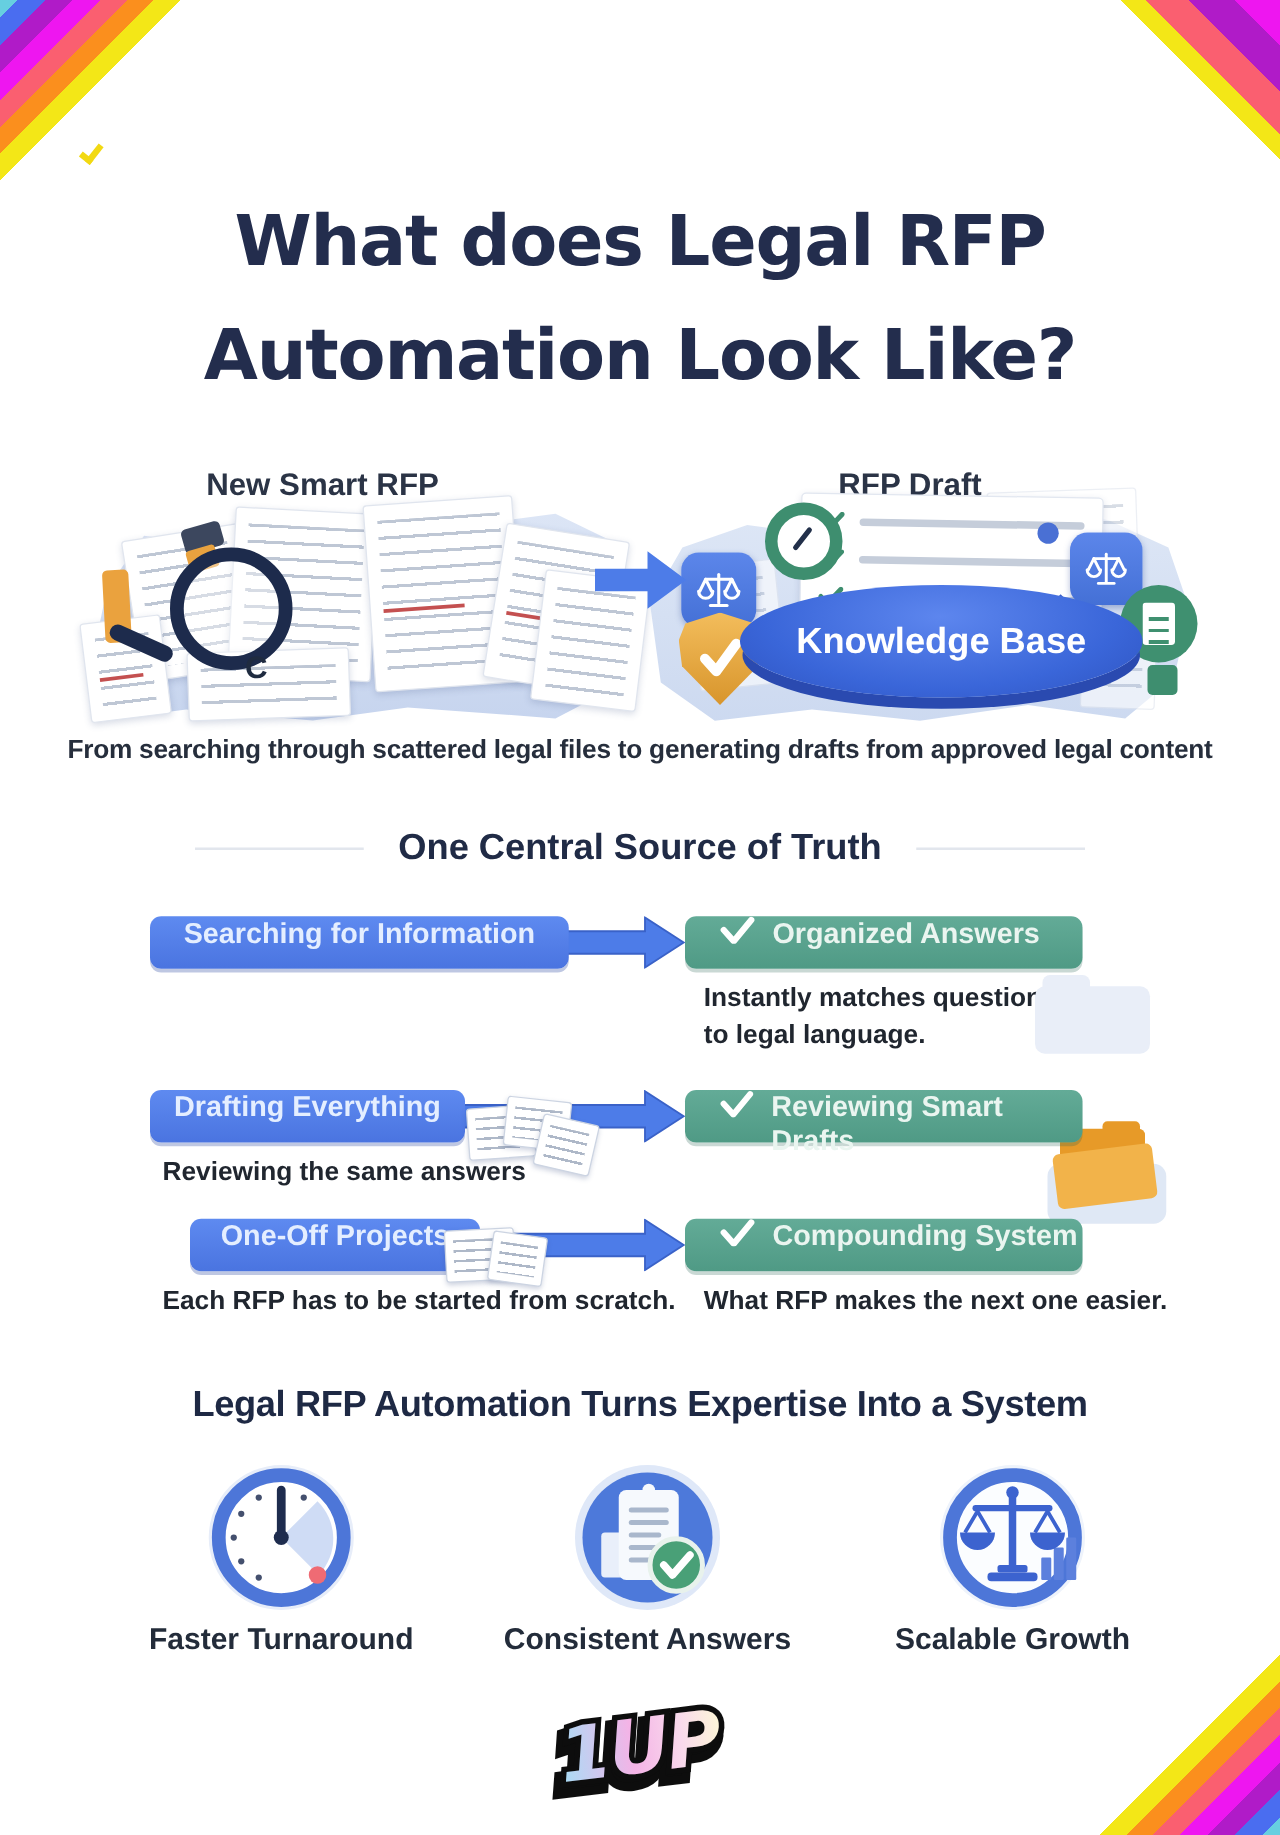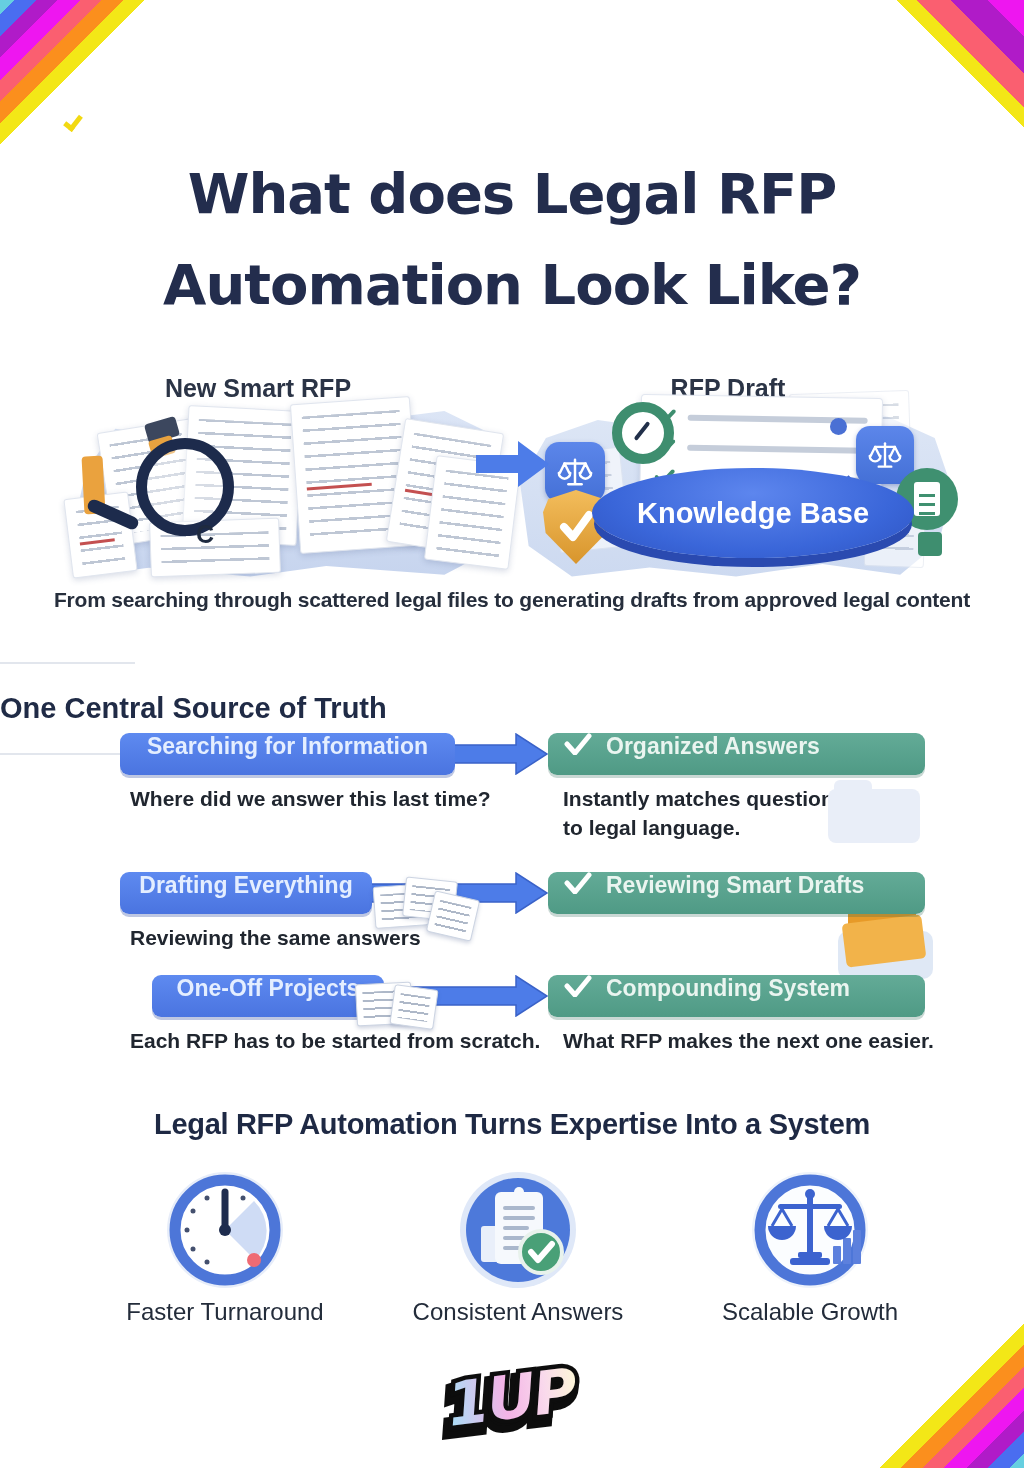--- a/index.html
+++ b/index.html
@@ -142,39 +142,39 @@
   .blue-diamond { position:absolute; left:784px; top:106px; width:13px; height:13px; background:#3a5fc8; transform:rotate(45deg); z-index:5;}
   .green-square { position:absolute; left:860px; top:160px; width:24px; height:24px; background:#3e8e6f; border-radius:4px; z-index:5;}
 
   
   .caption {
     position:absolute; top:588px; left:0; width:100%; text-align:center;
     font-size:21px; font-weight:bold; color:#262e3c; letter-spacing:-0.2px;
   }
   .section-heading {
     position:absolute; top:662px; left:0; width:100%;
-    display:flex; justify-content:center; gap:28px;flex-direction:column;
+    display:flex; align-items:center; justify-content:center; gap:28px;
   }
   .section-heading .txt { font-size:29px; font-weight:bold; color:#202b46; }
   .rule { width:135px; height:2px; background:#e2e6ed; }
 
   
   .compare { position:absolute; top:727px; left:0; width:1024px; height:350px; }
   .pill {
     position:absolute; height:42px; border-radius:9px; font-size:23px; font-weight:bold;
     display:flex; align-items:flex-start; z-index:3;
   }
   .pill.blue {
     background:linear-gradient(180deg,#5e8af0,#4a74e0); color:#e4eeff;
     justify-content:center; box-shadow:0 3px 0 rgba(40,70,160,.30);
   }
   .pill.teal {
     background:linear-gradient(180deg,#63ab97,#4f9a85); color:#eaf5f0;
-    padding-left:16px; gap:14px; box-shadow:0 3px 0 rgba(40,100,85,.25);
-    left:548px; width:377px;
+    padding-left:28px; gap:14px; box-shadow:0 3px 0 rgba(40,100,85,.25);
+    left:548px; width:318px;
   }
   .desc { position:absolute; font-size:21px; font-weight:bold; color:#20262f; line-height:29px; }
   .arrow { position:absolute; z-index:1; }
   .mini-doc {
     position:absolute; background:#ffffff; border:1px solid #ccd4e2; border-radius:3px;
     box-shadow:0 2px 4px rgba(60,80,130,.25);
   }
   .mini-doc::before {
     content:""; position:absolute; left:6px; right:6px; top:7px; bottom:6px;
     background:repeating-linear-gradient(to bottom,#aeb8c8 0 2px,transparent 2px 8px);
@@ -198,21 +198,21 @@
     position:absolute; top:1108px; left:0; width:100%; text-align:center;
     font-size:29px; font-weight:bold; color:#1e2944; letter-spacing:-0.3px;
   }
   .benefit { position:absolute; top:1168px; width:240px; text-align:center; }
   .benefit.b1 { left:105px; } .benefit.b2 { left:398px; } .benefit.b3 { left:690px; }
   .benefit svg { display:block; margin:0 auto; }
   .base-bar {
     position:absolute; top:114px; left:10px; width:220px; height:8px;
     background:#c3cfec; border-radius:4px; z-index:-1;
   }
-  .benefit-label { position:absolute; top:130px; left:0; width:100%; font-size:24px; font-weight:normal; color:#232c3a; }
+  .benefit-label { position:absolute; top:130px; left:0; width:100%; font-size:24px; font-weight:bold; color:#232c3a; }
 
   
   .logo { position:absolute; top:1352px; left:0; width:100%; display:flex; justify-content:center; }
   .logo svg { transform:rotate(-7deg); }
 </style>
 </head>
 <body>
 
 <div class="page">
 
@@ -327,21 +327,20 @@
     </div>
     <svg class="arrow" style="left:440px;top:6px;" width="108" height="42" viewBox="0 0 108 42">
       <polygon points="0,12 76,12 76,1 107,21 76,41 76,30 0,30" fill="#4d7ce8" stroke="#3a62c8" stroke-width="1.5"></polygon>
     </svg>
     <div class="pill teal" style="top:6px;">
       <svg width="28" height="22" viewBox="0 0 28 22">
           <path d="M3 11l8 9L25 3" stroke="#ffffff" stroke-width="5" fill="none" stroke-linecap="round" stroke-linejoin="round"></path>
         </svg>
       <span>Organized Answers</span>
     </div>
-    <div class="desc" style="left:130px;top:57px;">Where did we answer this last time?</div>
     <div class="desc" style="left:563px;top:57px;width:300px;">Instantly matches questions to legal language.</div>
     <div class="folder-light"></div>
 
     <div class="pill blue" style="left:120px;top:145px;width:252px;">
       <span>Drafting Everything</span>
     </div>
     <svg class="arrow" style="left:365px;top:145px;" width="183" height="42" viewBox="0 0 183 42">
       <polygon points="0,12 151,12 151,1 182,21 151,41 151,30 0,30" fill="#4d7ce8" stroke="#3a62c8" stroke-width="1.5"></polygon>
     </svg>
     <div class="mini-doc" style="left:374px;top:158px;width:54px;height:42px;transform:rotate(-4deg);z-index:4;"></div>

